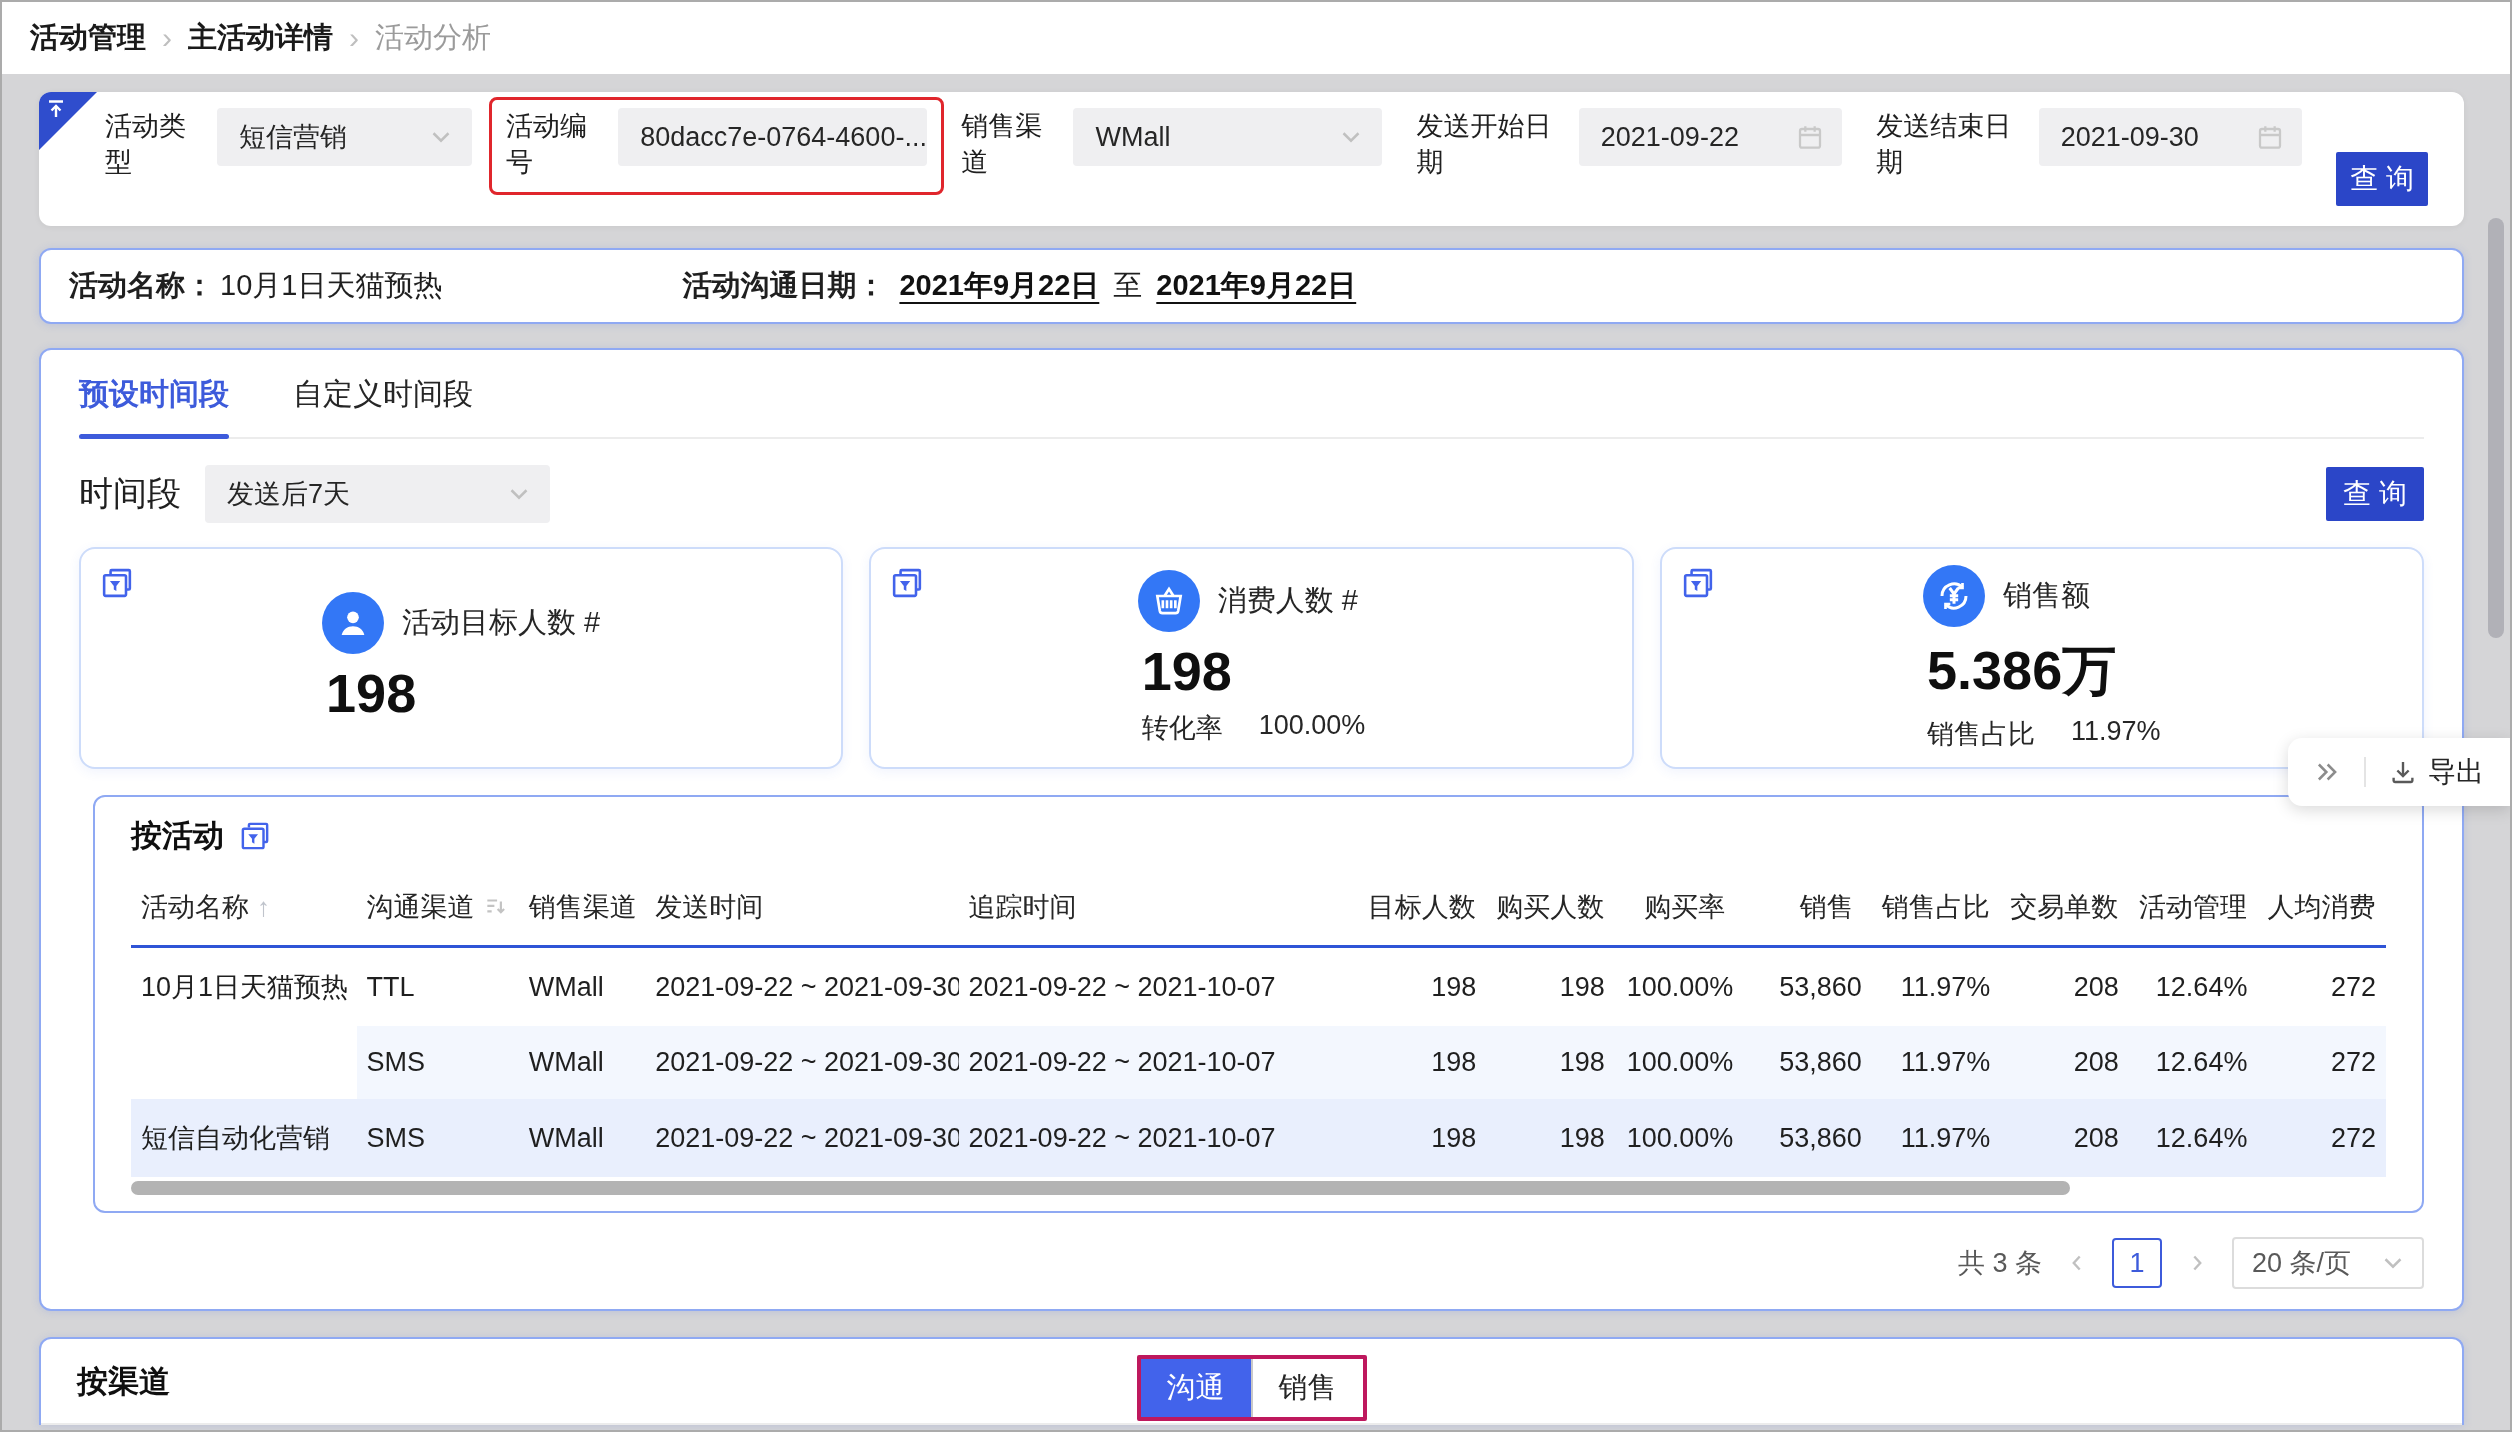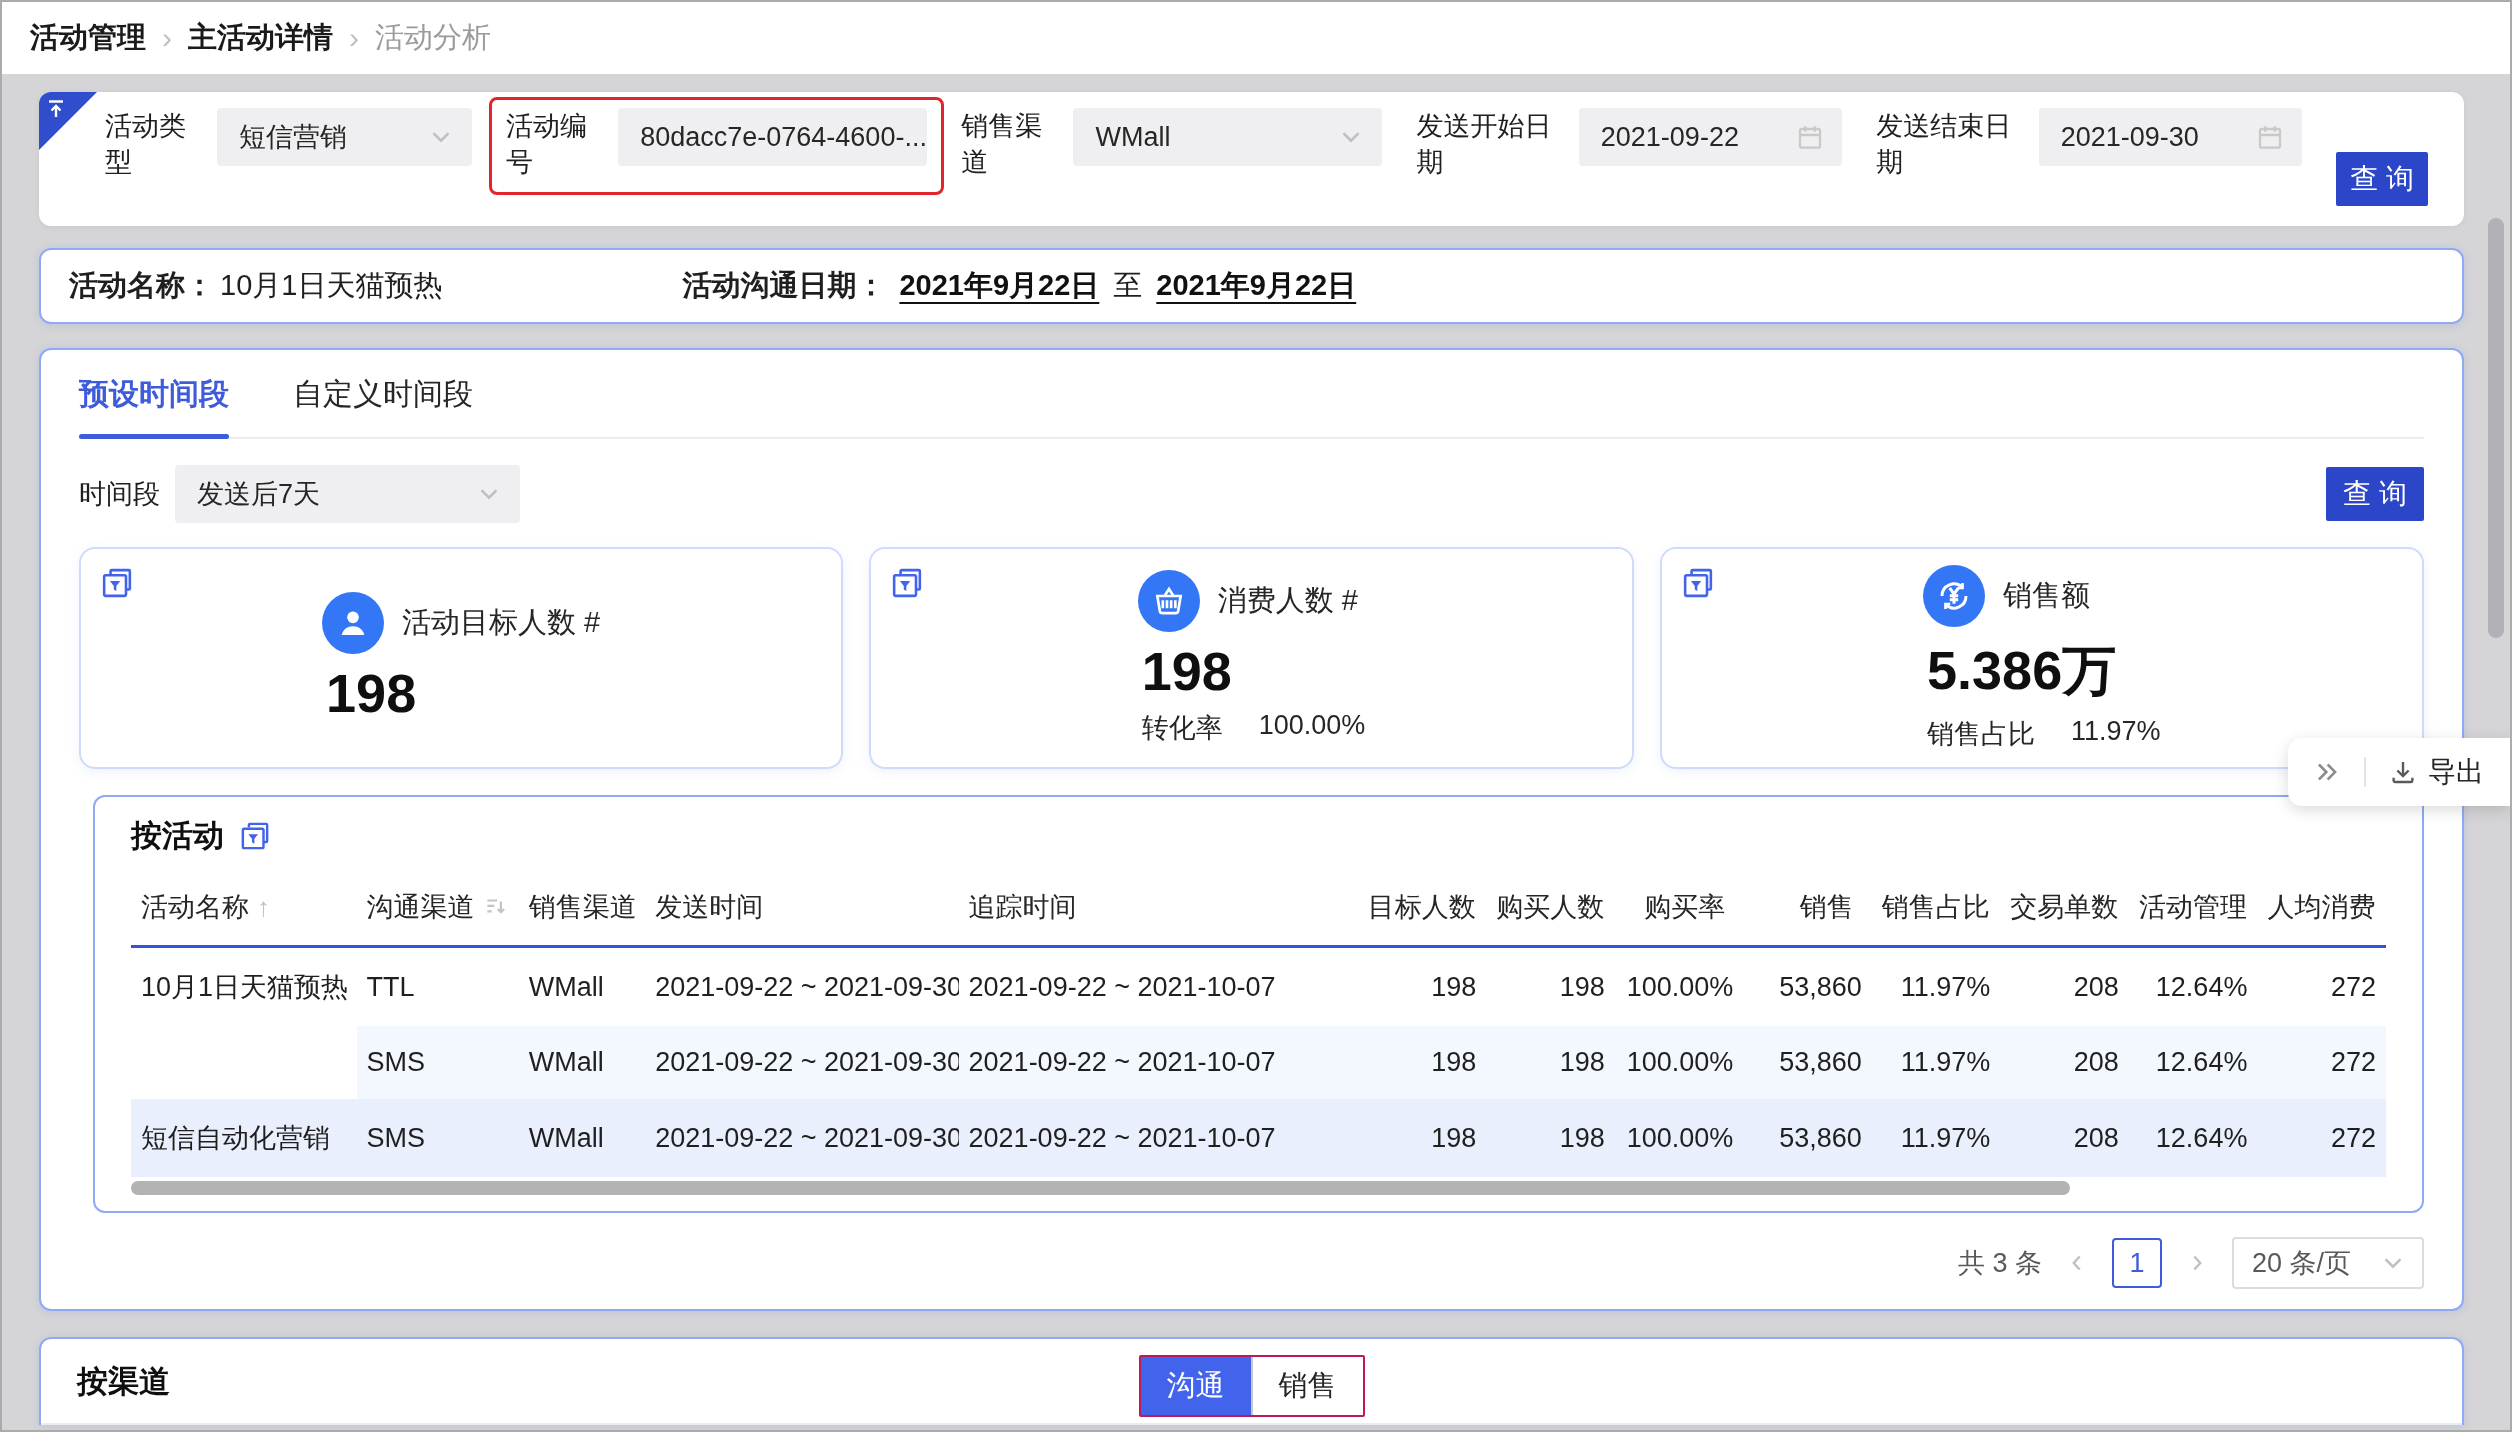--- a/index.html
+++ b/index.html
@@ -45,21 +45,21 @@
   .info-dates{margin-left:240px;display:flex;align-items:center;gap:14px;}
   .date-link{font-weight:700;text-decoration:underline;text-underline-offset:7px;text-decoration-thickness:2px;color:#111;}
   
   .main-panel{margin-top:24px;background:#fff;border:2px solid var(--blue-border);border-radius:12px;
     padding:0 38px 20px;box-shadow:0 1px 8px rgba(80,110,220,.18);}
   .tabs{display:flex;gap:64px;border-bottom:2px solid #ececec;padding-top:24px;}
   .tab{position:relative;padding-bottom:22px;font-size:30px;color:#262626;cursor:pointer;}
   .tab.active{color:var(--blue);font-weight:700;}
   .tab.active::after{content:'';position:absolute;left:0;right:0;bottom:-2px;height:5px;background:var(--blue);border-radius:3px;}
   .period-row{margin-top:26px;display:flex;align-items:center;}
-  .period-row label{font-size:27px;margin-right:15px;}
+  .period-row label{font-size:34px;margin-right:24px;}
   .period-row .btn-primary{margin-top:0;}
   
   .cards{display:flex;gap:26px;margin-top:24px;}
   .card{flex:1;height:222px;border:2px solid var(--card-border);border-radius:16px;position:relative;
     display:flex;align-items:center;justify-content:center;box-shadow:0 3px 12px rgba(64,98,235,.08);background:#fff;}
   .card-corner{position:absolute;top:16px;left:18px;width:36px;height:36px;}
   .card-inner{display:flex;flex-direction:column;gap:8px;align-items:flex-start;}
   .card-head{display:flex;align-items:center;gap:18px;font-size:29px;color:#262626;}
   .icon-circle{width:62px;height:62px;border-radius:50%;background:var(--icon-blue);display:flex;align-items:center;justify-content:center;flex:0 0 auto;}
   .icon-circle svg{width:40px;height:40px;}
@@ -84,21 +84,21 @@
   .pager{display:flex;justify-content:flex-end;align-items:center;gap:22px;margin-top:24px;font-size:27px;color:#595959;}
   .pg-arrow{width:26px;height:26px;}
   .page-box{min-width:50px;height:50px;border:2px solid var(--blue);color:var(--blue);border-radius:4px;
     display:flex;align-items:center;justify-content:center;cursor:pointer;}
   .size-select{border:2px solid #dcdcdc;border-radius:4px;height:52px;display:flex;align-items:center;gap:27px;
     padding:0 14px 0 18px;color:#595959;cursor:pointer;}
   
   .channel-panel{margin-top:26px;background:#fff;border:2px solid var(--blue-border);border-bottom:none;
     border-radius:12px 12px 0 0;padding:0 36px;box-shadow:0 1px 8px rgba(80,110,220,.18);}
   .channel-head{position:relative;padding-top:22px;display:flex;align-items:center;}
-  .toggle{position:absolute;left:50%;top:16px;transform:translateX(-50%);display:flex;border:2px solid #be185d;
+  .toggle{position:absolute;left:50%;top:16px;transform:translateX(-50%);display:flex;border:4px solid #be185d;
     border-radius:2px;overflow:hidden;font-size:29px;}
   .seg{padding:9px 26px;cursor:pointer;background:#fff;color:#262626;}
   .seg.active{background:var(--blue-toggle);color:#fff;}
   .seg+.seg{border-left:2px solid #c9c9c9;}
   .channel-divider{margin:20px -36px 0;border-top:2px solid #ececec;}
   
   .export-floater{position:absolute;top:736px;right:0;z-index:6;background:#fff;border-radius:14px 0 0 14px;
     box-shadow:0 4px 16px rgba(0,0,0,.15);display:flex;align-items:center;gap:22px;padding:15px 26px 15px 24px;font-size:28px;color:#262626;}
   .export-floater .vdiv{width:2px;height:30px;background:#e4e4e4;}
   .export-btn{display:flex;align-items:center;gap:10px;cursor:pointer;}

